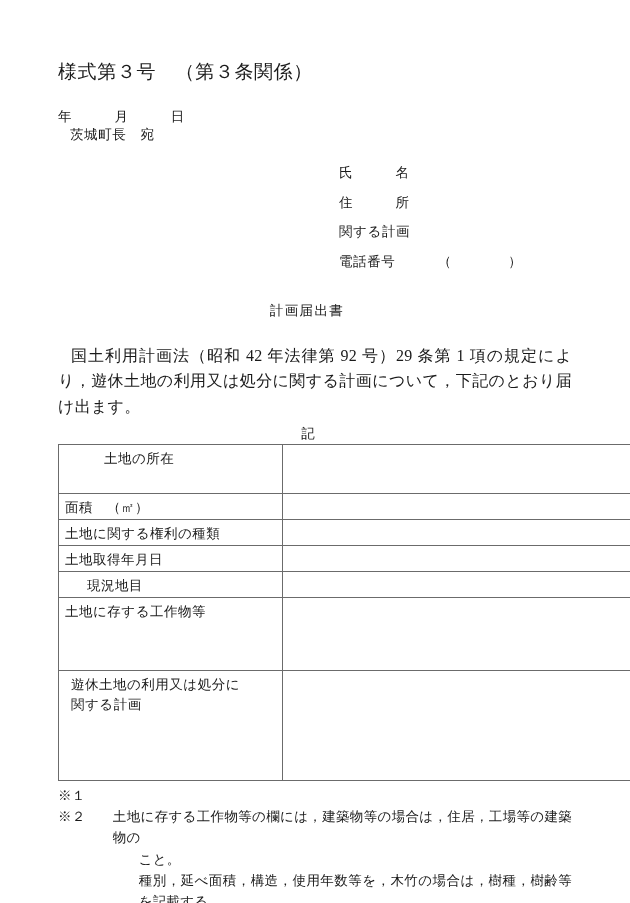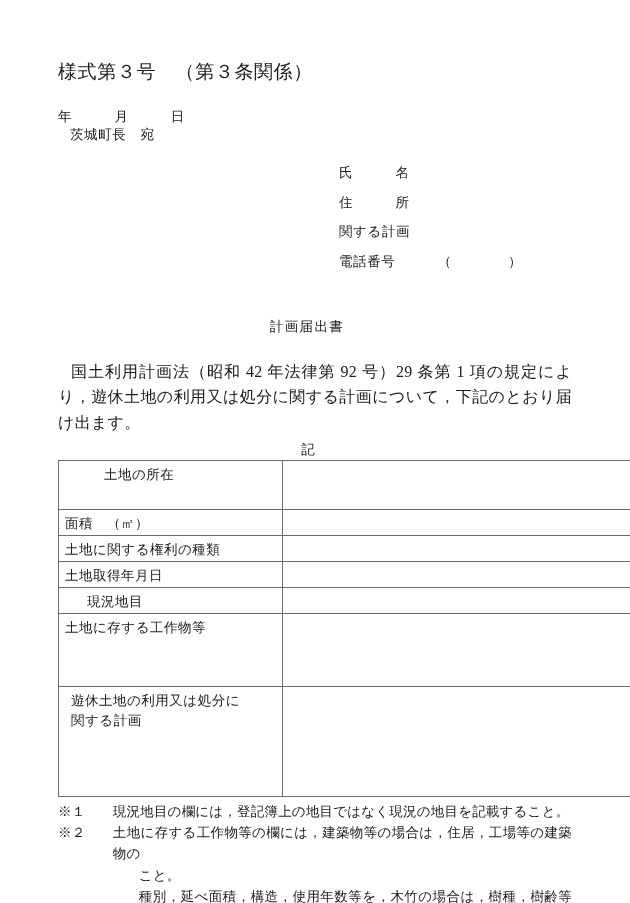--- a/index.html
+++ b/index.html
@@ -58,21 +58,21 @@
     line-height: 1;
     margin-bottom: 16px;
   }
   .applicant .field.phone {
     margin-top: 5px;
     margin-bottom: 0;
   }
 
   
   .doc-title {
-    margin-top: 52px;
+    margin-top: 36px;
     text-align: center;
     font-size: 13.5px;
     letter-spacing: 1.4px;
     line-height: 1;
     padding-right: 16px;
   }
 
   
   .body-text {
     margin-top: 25px;
@@ -200,23 +200,20 @@
 関する計画</td>
         <td class="value"></td>
       </tr>
     </tbody>
   </table>
 
   <div class="notes">
 
     <div class="note">
       <span class="marker">※１　　</span>
-      <span class="note-body">
-        <span class="note-line">現況地目の欄には，登記簿上の地目ではなく現況の地目を記載すること。</span>
-      </span>
     </div>
 
     <div class="note">
       <span class="marker">※２　　</span>
       <span class="note-body">
         <span class="note-line">土地に存する工作物等の欄には，建築物等の場合は，住居，工場等の建築物の</span>
         <span class="note-line ind">こと。</span>
         <span class="note-line ind">種別，延べ面積，構造，使用年数等を，木竹の場合は，樹種，樹齢等を記載する</span>
       </span>
     </div>

